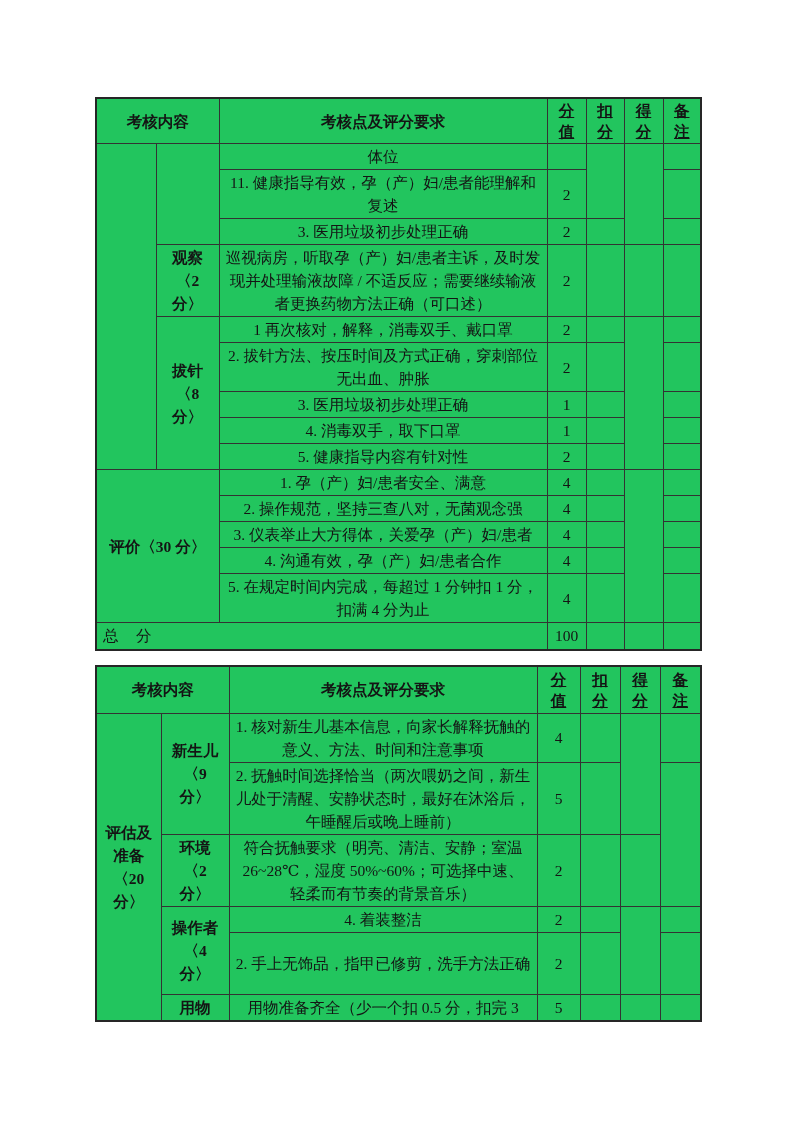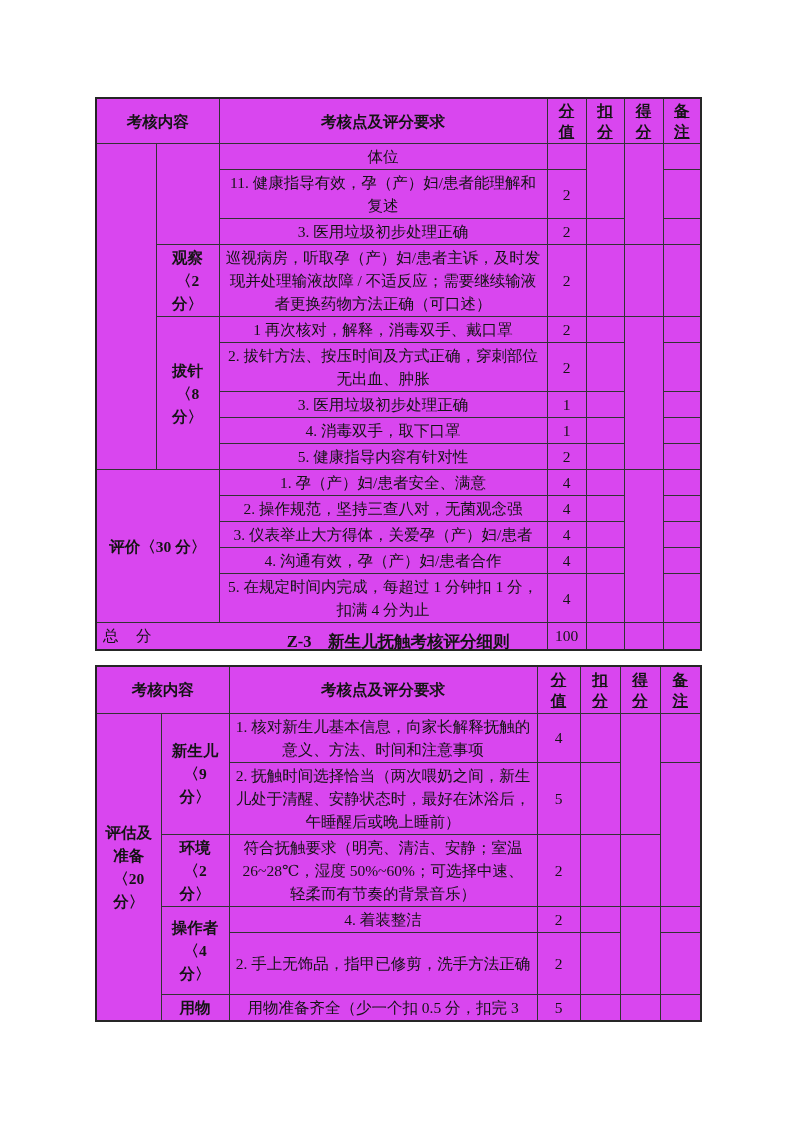--- a/index.html
+++ b/index.html
@@ -4,21 +4,21 @@
 <style>
   html,body { margin:0; padding:0; background:#e8e8e8; }
   .page {
     position:relative; width:793px; height:1122px; margin:0 auto;
     background:#ffffff; overflow:hidden;
     font-family:"Liberation Serif","DejaVu Serif",serif;
     color:#141414;
   }
   table.sheet {
     position:absolute; border-collapse:collapse; table-layout:fixed;
-    border:2px solid #262626; background:#d946ef;
+    border:2px solid #262626; background:#22c55e;
   }
   table.sheet td {
     border:1px solid #333; box-sizing:border-box;
     font-size:15.5px; line-height:23px; vertical-align:middle;
     padding:1px 6px; overflow:hidden;
   }
   .t1 { left:95px; top:97px;  width:606px; }
   .t2 { left:95px; top:665px; width:606px; }
   td.hd { font-weight:bold; text-align:center; font-size:16px; padding:1px 2px; }
   .stack { display:inline-block; width:1.08em; word-break:break-all; line-height:21px; vertical-align:middle;text-decoration:underline; }
@@ -161,21 +161,20 @@
       <tr style="height:27px">
         <td class="tot" colspan="3">总　分</td>
         <td class="num">100</td>
         <td></td>
         <td></td>
         <td></td>
       </tr>
     </tbody>
   </table>
 
-  <div class="t2-title">Z-3　新生儿抚触考核评分细则</div>
 
   <table class="sheet t2">
     <colgroup>
       <col style="width:65px">
         <col style="width:68px">
         <col style="width:308px">
       <col style="width:43px">
         <col style="width:40px">
         <col style="width:40px">
         <col style="width:41px">

